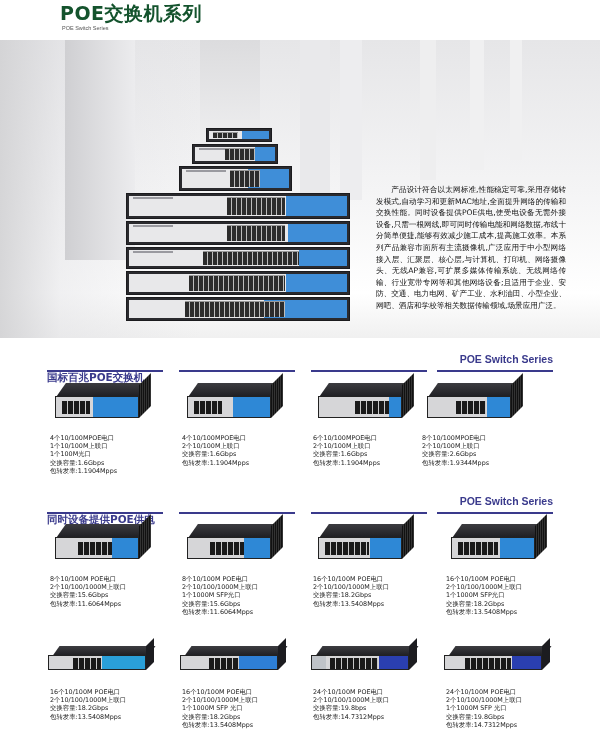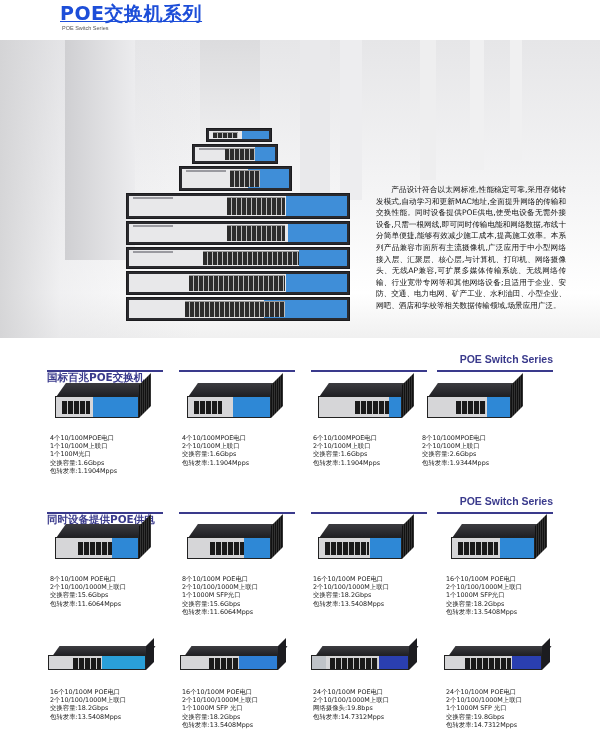--- a/index.html
+++ b/index.html
@@ -1,20 +1,20 @@
 <!DOCTYPE html>
 <html><head>
 <meta charset="utf-8">
 <style>
   * { box-sizing: border-box; margin: 0; padding: 0; }
   html, body { width: 600px; height: 745px; background: #ffffff; overflow: hidden; }
   body { font-family: "Liberation Sans", "DejaVu Sans", sans-serif; color: #222; position: relative; }
 
   .header { position: absolute; left: 60px; top: 2px; }
-  .header .title { font-family: "DejaVu Sans", sans-serif; font-weight: bold; font-size: 19px; color: #1d4ed8; letter-spacing: 0.5px; line-height: 22px; text-decoration: underline; }
+  .header .title { font-family: "DejaVu Sans", sans-serif; font-weight: bold; font-size: 19px; color: #14532d; letter-spacing: 0.5px; line-height: 22px; }
   .header .subtitle { font-size: 5.5px; color: #555; margin-left: 2px; margin-top: 1px; }
 
   .hero { position: absolute; left: 0; top: 40px; width: 600px; height: 298px;
     background:
       linear-gradient(90deg, rgba(210,210,212,0.9) 0px, rgba(225,225,228,0.5) 60px, rgba(250,250,250,0) 200px),
       linear-gradient(180deg, #e6e6e8 0%, #f4f4f5 50%, #ffffff 85%, #f0f0f0 100%);
     overflow: hidden; }
   .pillar { position: absolute; top: 0; background: linear-gradient(180deg,#dcdcde,#f6f6f7); }
   .pillar.p1 { left: 65px; width: 70px; height: 220px; background: linear-gradient(90deg,#cfcfd2,#ececee); }
   .pillar.p2 { left: 200px; width: 60px; height: 150px; }
@@ -303,21 +303,21 @@
   <div class="img">
     <div class="sw-top"></div>
     <div class="sw-front" style="background:linear-gradient(90deg,#bfc3c8 0 15%,#d6d6d8 15% 70%,#2a3fb0 70%);">
         <div class="sw-ports" style="left:18px;width:48px;"></div>
       </div>
     <div class="sw-side"></div>
   </div>
   <div class="specs">
     <div>24个10/100M POE电口</div>
     <div>2个10/100/1000M上联口</div>
-    <div>网络摄像头:19.8bps</div>
+    <div>交换容量:19.8bps</div>
     <div>包转发率:14.7312Mpps</div>
   </div>
 </div>
 
 <div class="product wide" style="left:436px;top:642px;">
   <div class="img">
     <div class="sw-top"></div>
     <div class="sw-front" style="background:linear-gradient(90deg,#d6d6d8 0 70%,#2a3fb0 70%);">
         <div class="sw-ports" style="left:20px;width:46px;"></div>
       </div>

